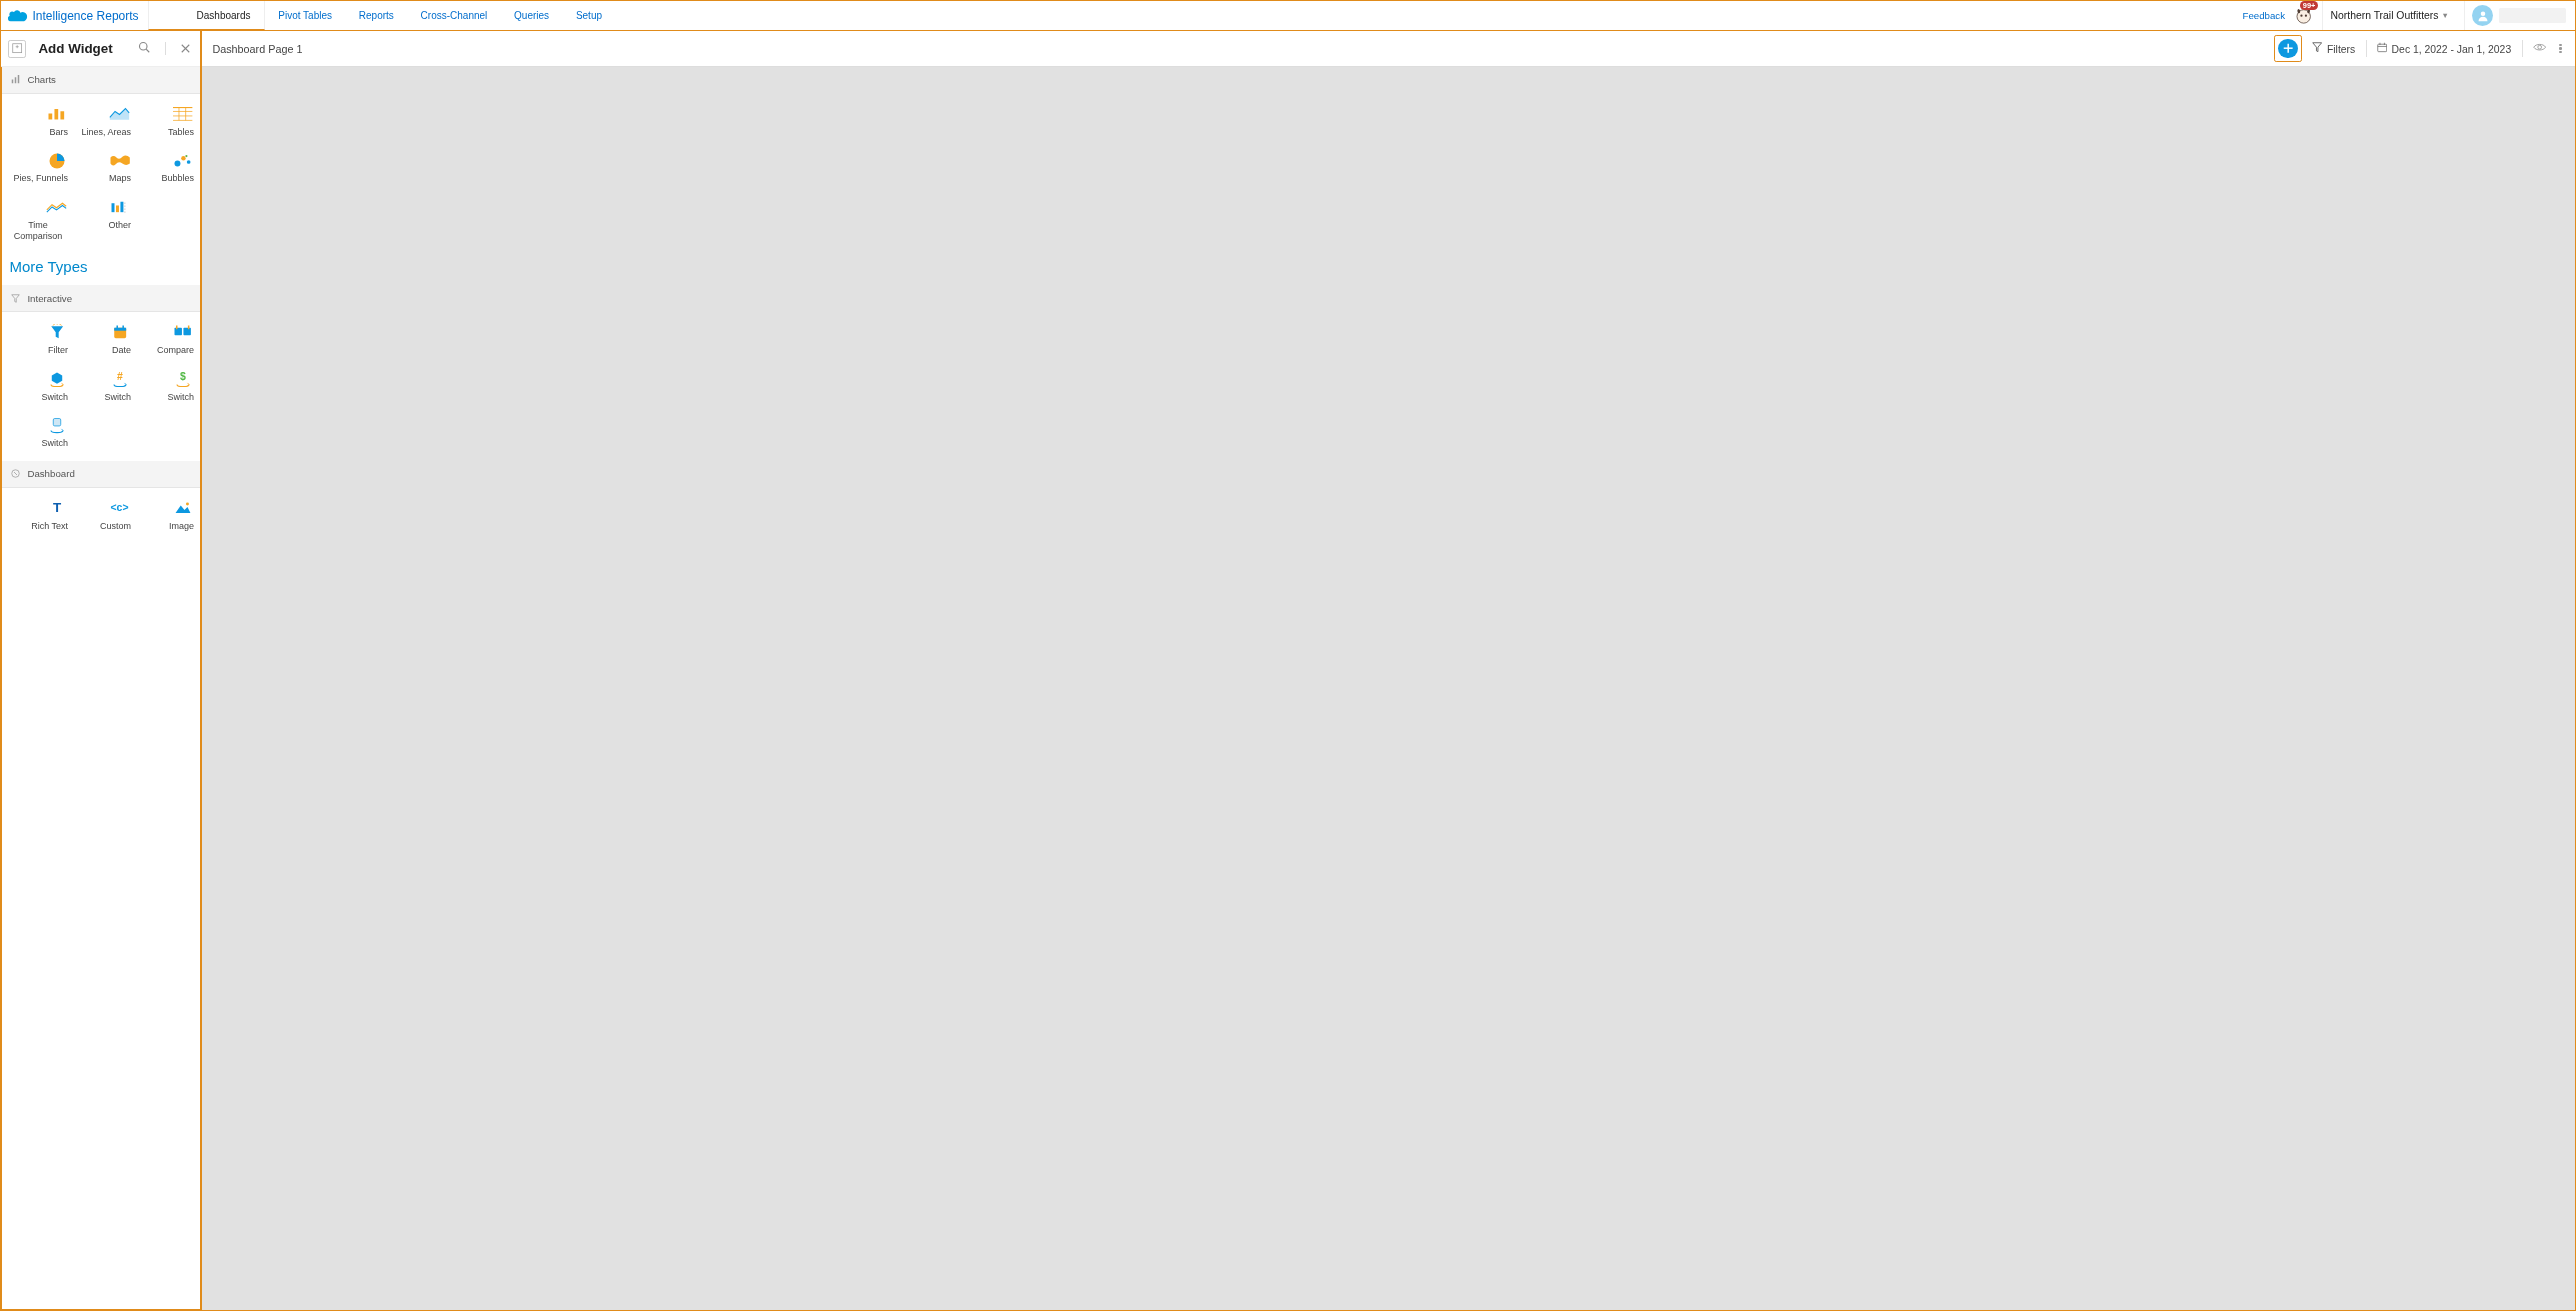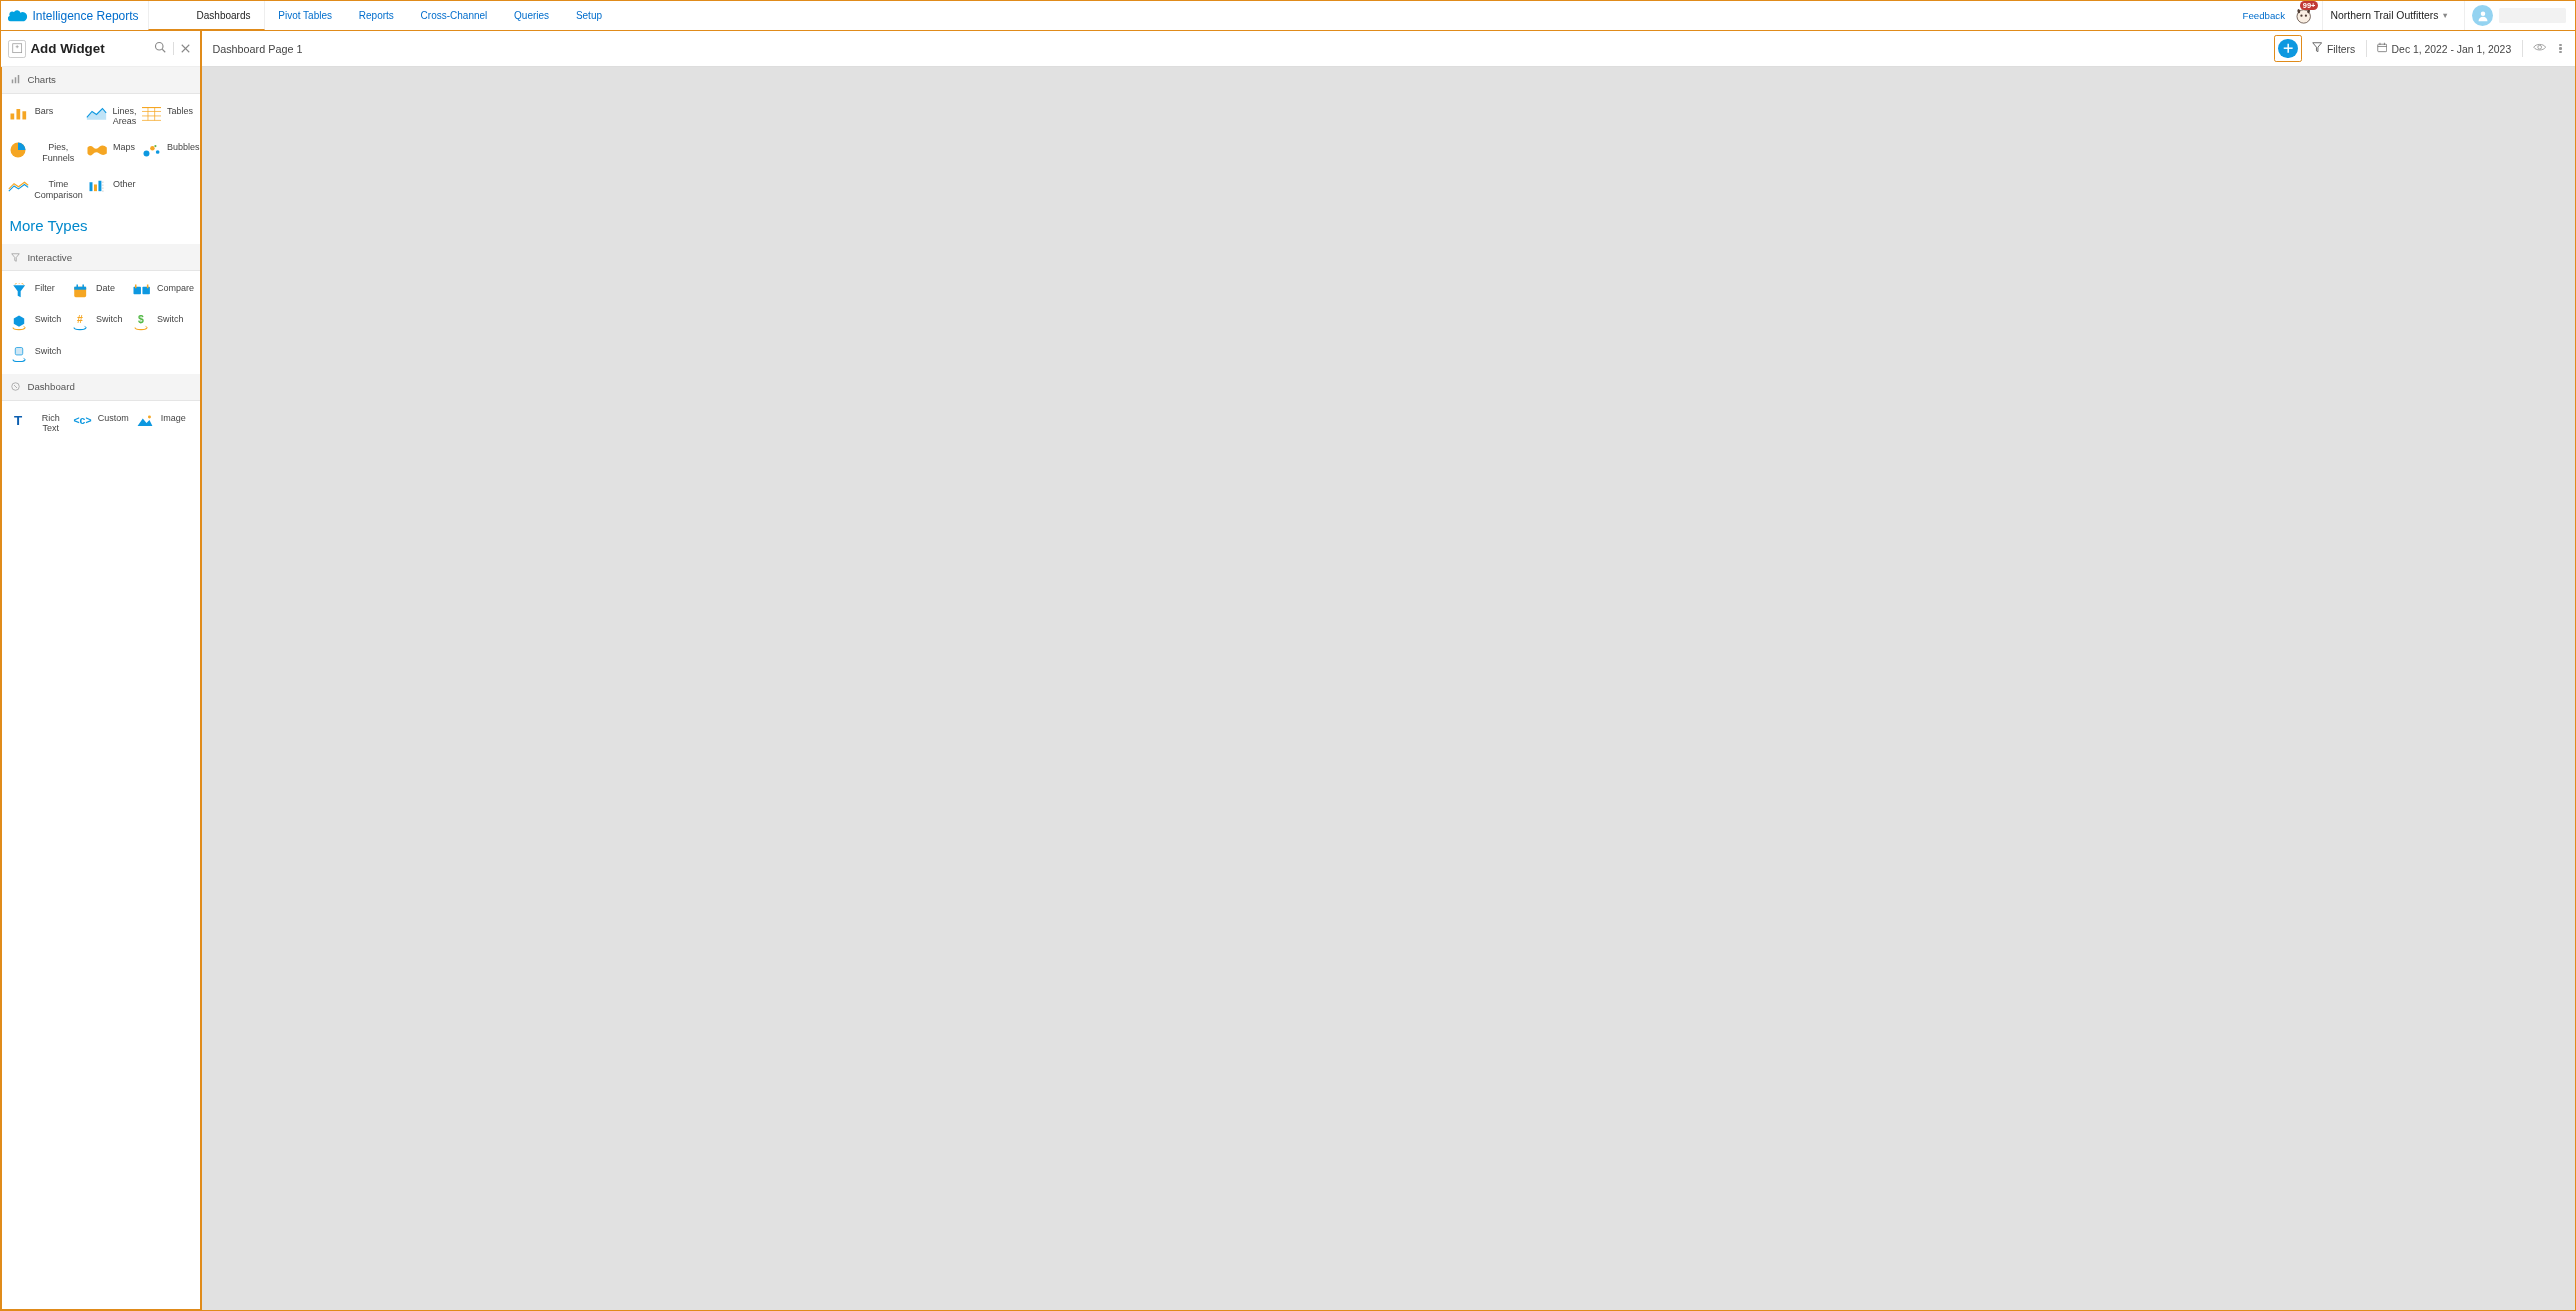--- a/index.html
+++ b/index.html
@@ -23,31 +23,31 @@
   .chev { font-size: 7.4px; color: #888; }
   .avatar-box { display: flex; align-items: center; gap: 6px; padding-left: 7.4px; border-left: 0.7px solid #eee; height: 100%; }
   .avatar { width: 21px; height: 21px; border-radius: 50%; background: #94d3f1; display:flex; align-items:center; justify-content:center; }
   .name-blur { width: 67px; height: 15px; background: #f2f2f2; border-radius: 1.5px; }
 
   
   .workspace { display: flex; height: calc(100% - 30px); }
 
   
   .sidebar { width: 201px; border-right: 2.2px solid #e08b1a; display: flex; flex-direction: column; background: #fff; }
-  .side-head { display: flex; align-items: center; height: 36px; padding: 0 7.4px; border-bottom: 0.7px solid #eee; gap: 4px; }
+  .side-head { display: flex; align-items: center; height: 36px; padding: 0 7.4px; border-bottom: 0.7px solid #eee; gap: 12px; }
   .add-icon-box { width: 18px; height: 18px; border: 0.7px solid #ccc; border-radius: 2.2px; display:flex; align-items:center; justify-content:center; color:#888; }
   .side-title { font-size: 13.4px; font-weight: 600; color: #222; flex: 1; }
   .side-search, .side-close { color: #888; cursor: pointer; padding: 3px; }
   .side-sep { width: 0.7px; height: 13.4px; background: #ddd; }
 
   .side-body { flex: 1; overflow-y: auto; border: 1.5px solid #e08b1a; border-top: none; border-right: none; }
   .section-head { display: flex; align-items: center; gap: 6px; padding: 7.4px 9px; background: #f4f4f4; border-bottom: 0.7px solid #e5e5e5; font-size: 9.7px; color: #555; }
   .section-head .sh-icon { color: #888; width: 10.4px; display:flex; }
   .grid { display: grid; grid-template-columns: repeat(3, 1fr); padding: 7.4px 4.5px; gap: 6px 0; }
-  .widget { display: flex; flex-direction: row; align-items: flex-start; gap: 4.5px; padding: 4.5px 1.5px; cursor: pointer; }
+  .widget { display: flex; flex-direction: column; align-items: flex-end; gap: 4.5px; padding: 4.5px 1.5px; cursor: pointer; }
   .widget .wic { width: 22.3px; height: 16.4px; display:flex; align-items:center; justify-content:center; }
   .widget .wlbl { font-size: 9px; color: #444; text-align: center; line-height: 1.2; }
   .more-link { color: #0088cc; font-size: 15px; padding: 4.5px 7.4px 10.4px; cursor: pointer; }
 
   
   .canvas-col { flex: 1; display: flex; flex-direction: column; background: #ef4444; }
   .canvas-toolbar { display: flex; align-items: center; height: 36px; background: #fff; border-bottom: 0.7px solid #ddd; padding: 0 10.4px; }
   .page-name { font-size: 10.8px; color: #444; }
   .ct-spacer { flex: 1; }
   .ct-group { display: flex; align-items: center; gap: 10.4px; }

